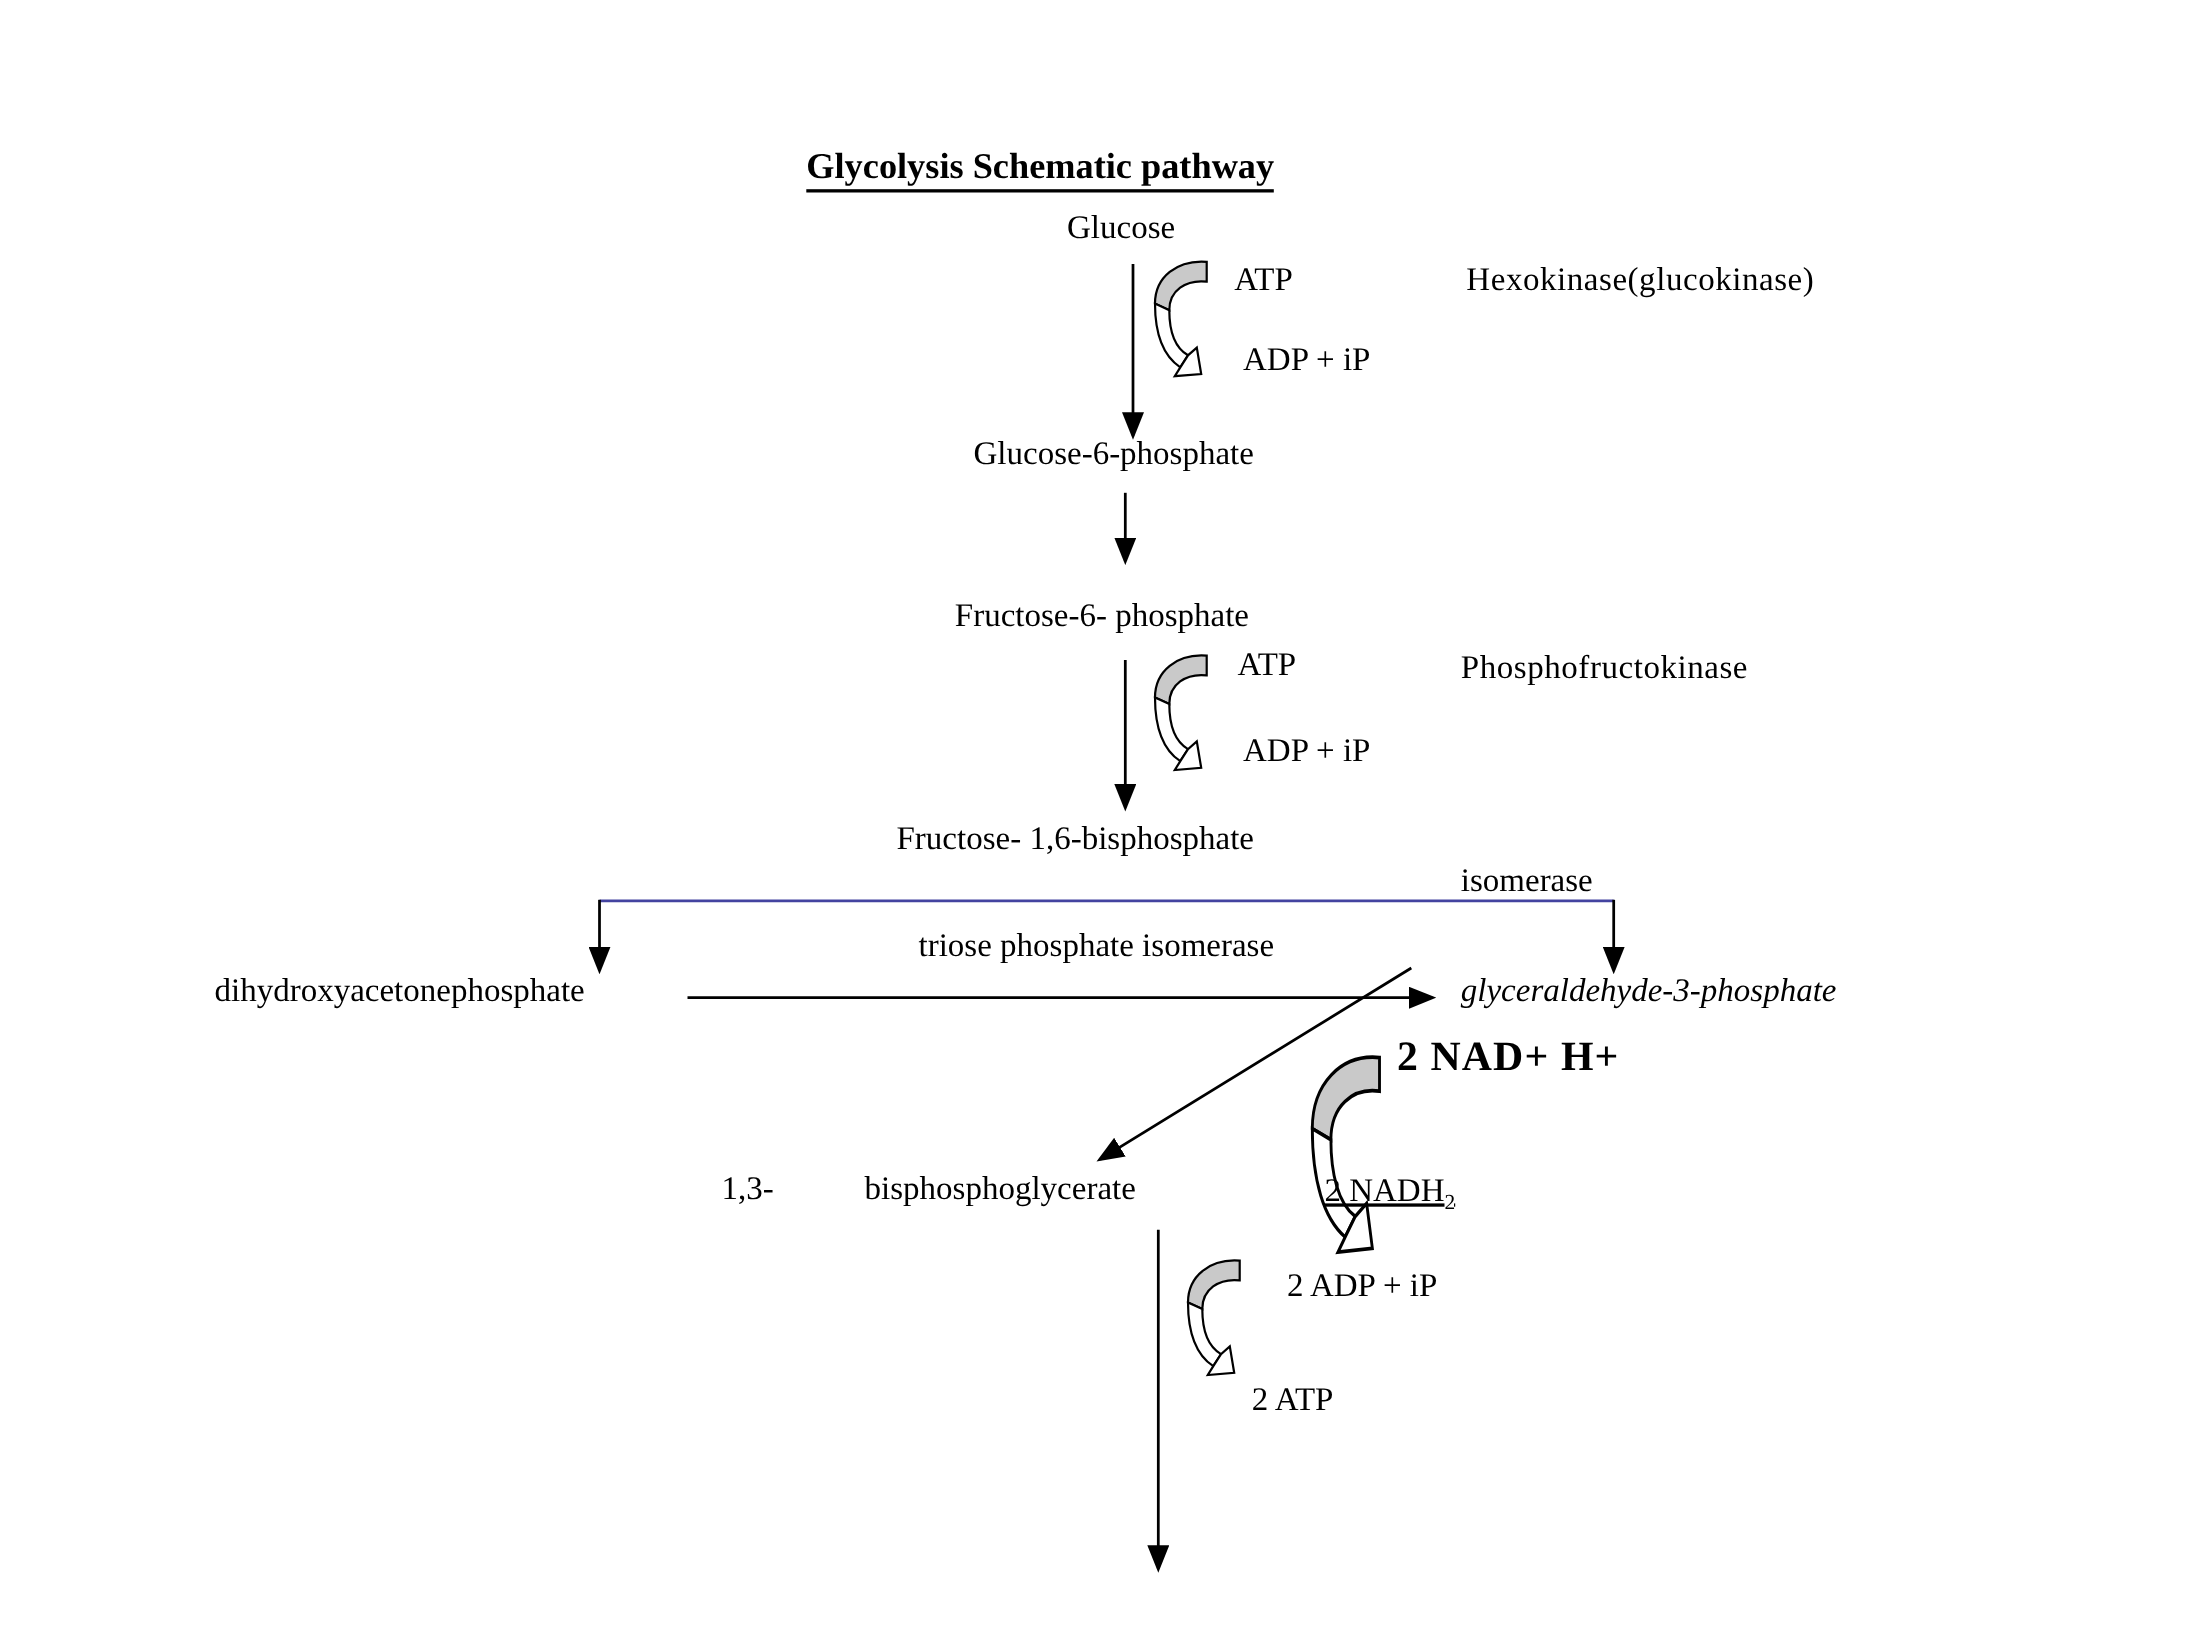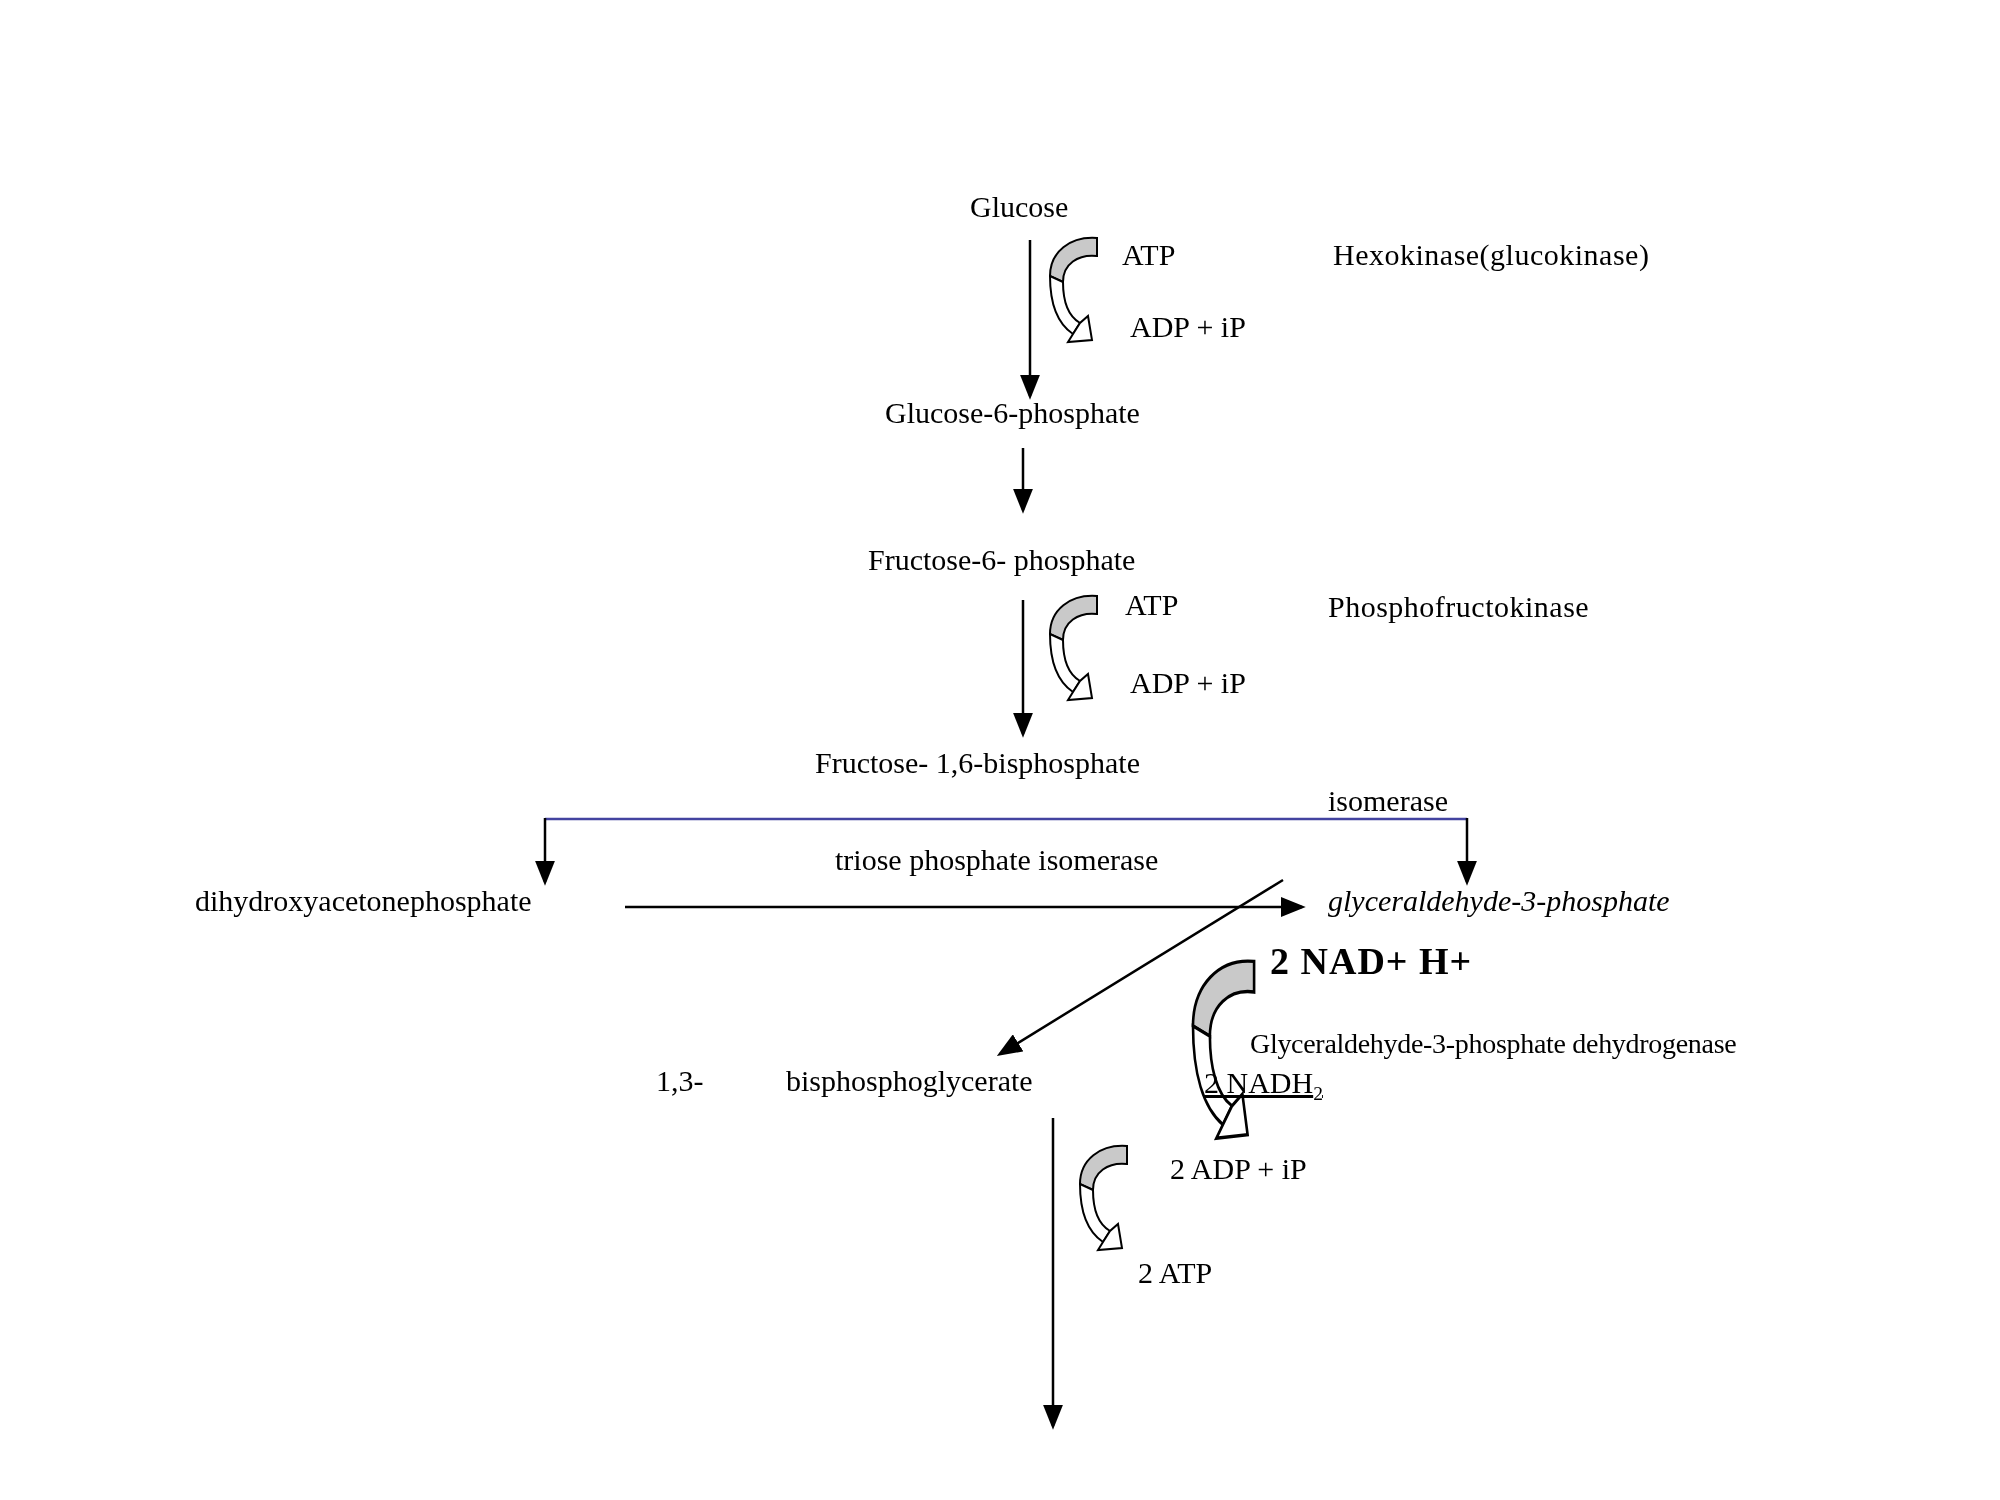--- a/index.html
+++ b/index.html
@@ -68,35 +68,37 @@
     <line x1="1283" y1="880" x2="1000" y2="1054" stroke="#000" stroke-width="2.5" marker-end="url(#ah)"></line>
 
     <line x1="1053" y1="1118" x2="1053" y2="1426" stroke="#000" stroke-width="2.5" marker-end="url(#ah)"></line>
 
     <use href="#curved-arrow" transform="translate(1040,236)"></use>
     <use href="#curved-arrow" transform="translate(1040,594)"></use>
     <use href="#curved-arrow" transform="translate(1180,958) scale(1.30,1.70)"></use>
     <use href="#curved-arrow" transform="translate(1070,1144)"></use>
   </svg>
 
+  <div class="txt" style="left:733px;top:134px;">
+    <span class="title">Glycolysis Schematic pathway</span>
+  </div>
 
   <div class="txt" style="left:970px;top:190px;">Glucose</div>
   <div class="txt" style="left:885px;top:396px;">Glucose-6-phosphate</div>
   <div class="txt" style="left:868px;top:543px;">Fructose-6- phosphate</div>
   <div class="txt" style="left:815px;top:746px;">Fructose- 1,6-bisphosphate</div>
   <div class="txt" style="left:195px;top:884px;">dihydroxyacetonephosphate</div>
   <div class="txt" style="left:1328px;top:884px;font-style:italic;">glyceraldehyde-3-phosphate</div>
   <div class="txt" style="left:656px;top:1064px;">1,3-</div>
   <div class="txt" style="left:786px;top:1064px;">bisphosphoglycerate</div>
 
   <div class="txt enz" style="left:1333px;top:238px;">Hexokinase(glucokinase)</div>
   <div class="txt enz" style="left:1328px;top:590px;">Phosphofructokinase</div>
   <div class="txt" style="left:1328px;top:784px;">isomerase</div>
   <div class="txt" style="left:835px;top:843px;">triose phosphate isomerase</div>
-  <div class="txt small-condensed" style="left:1250px;top:1028px;">Glyceraldehyde-3-phosphate dehydrogenase</div>
 
   <div class="txt" style="left:1122px;top:238px;">ATP</div>
   <div class="txt" style="left:1130px;top:310px;">ADP + iP</div>
   <div class="txt" style="left:1125px;top:588px;">ATP</div>
   <div class="txt" style="left:1130px;top:666px;">ADP + iP</div>
   <div class="txt big" style="left:1270px;top:940px;">2 NAD+ H+</div>
   <div class="txt" style="left:1204px;top:1066px;text-decoration:underline;"><span>2 NADH</span><sub>2</sub></div>
   <div class="txt" style="left:1170px;top:1152px;">2 ADP + iP</div>
   <div class="txt" style="left:1138px;top:1256px;">2 ATP</div>
 

